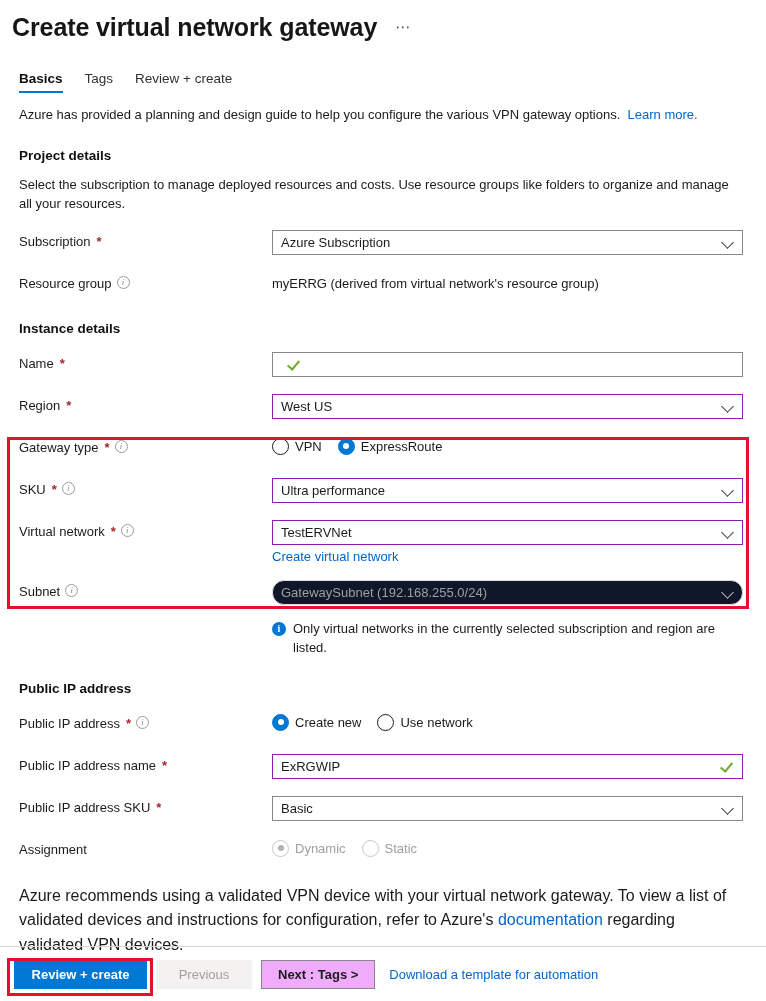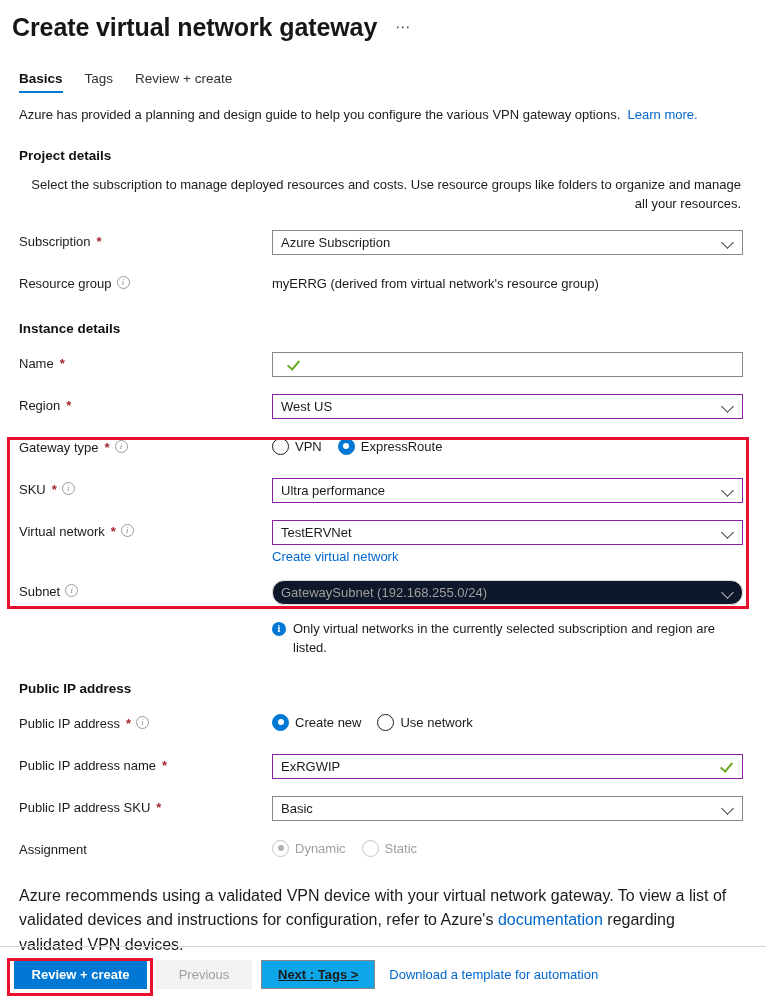--- a/index.html
+++ b/index.html
@@ -90,21 +90,20 @@
     color: #111;
     margin-top: 23px;
     margin-bottom: 0;
   }
   .section-desc {
     margin-top: 12px;
     font-size: 13px;
     line-height: 1.5;
     color: #1b1b1b;
     max-width: 722px;
-    text-align: right;
   }
 
   
   .row {
     display: flex;
     align-items: flex-start;
     margin-top: 16px;
     min-height: 26px;
   }
   .row-label {
@@ -323,25 +322,24 @@
     border-color: #0078d4;
     min-width: 133px;
   }
   .btn-disabled {
     background: #f3f2f1;
     color: #a19f9d;
     border-color: #f3f2f1;
     cursor: default;
   }
   .btn-default {
-    background: #0ea5e9;
+    background: #f0abfc;
     color: #1b1b1b;
     font-weight: 700;
     border-color: #8a8886;
-    text-decoration: underline;
   }
   .footer-link {
     font-size: 13px;
     margin-left: 5px;
   }
 </style>
 </head>
 <body>
 
 <div class="page-header">

